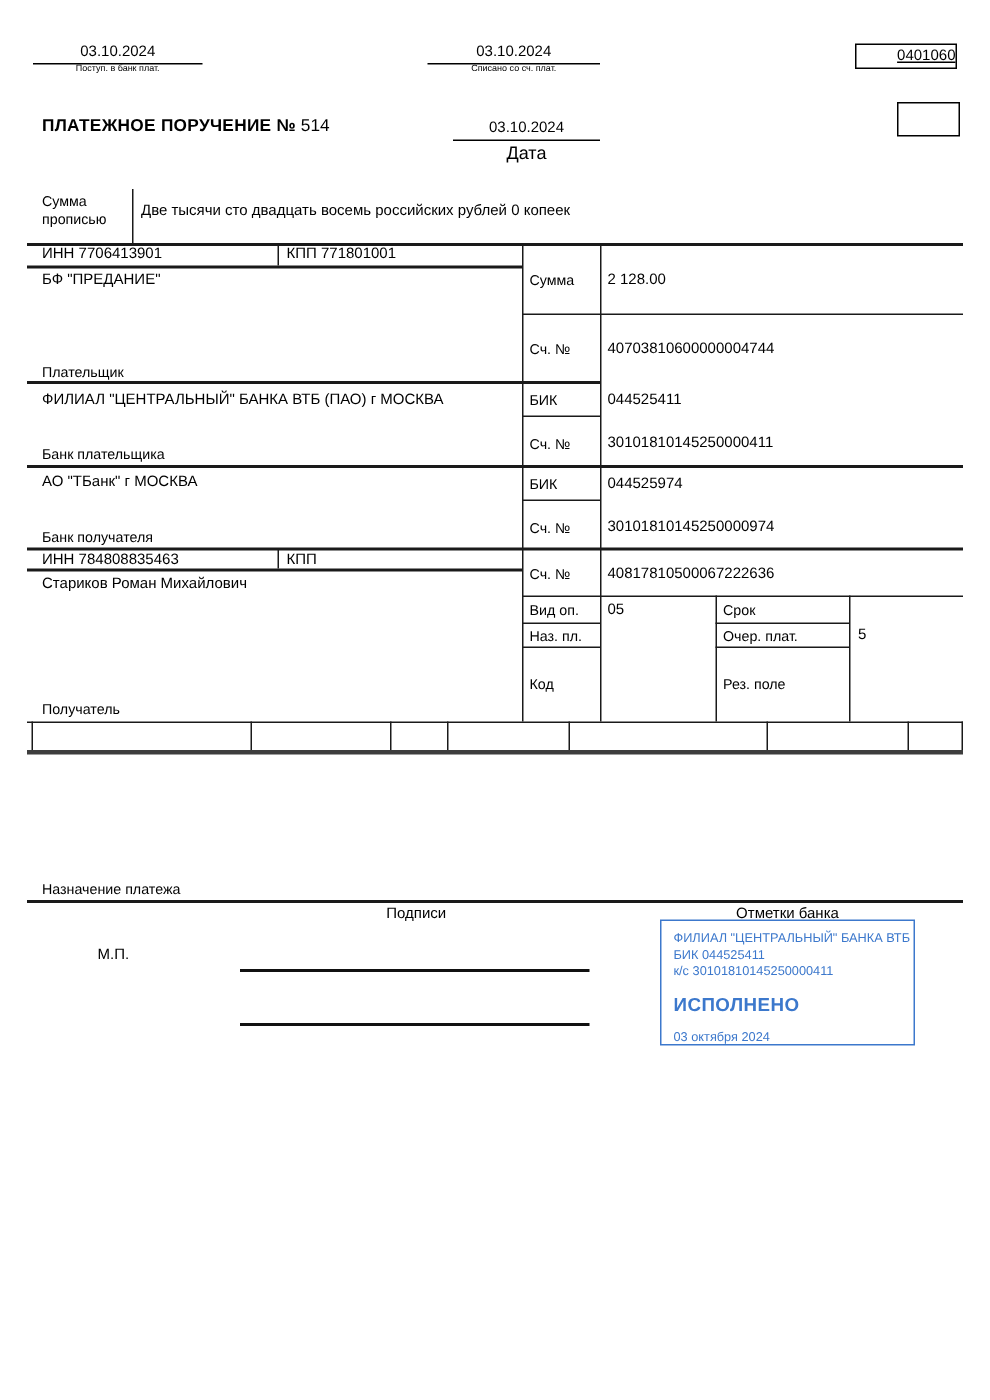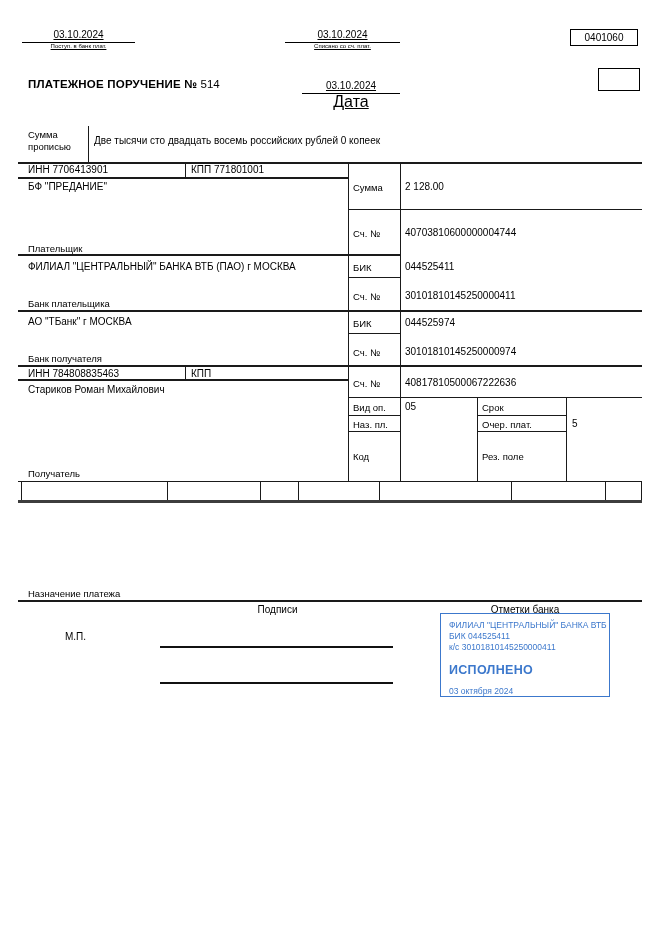--- a/index.html
+++ b/index.html
@@ -9,27 +9,27 @@
     overflow:hidden;
   }
   .abs { position:absolute; }
   .hl { position:absolute; background:#1a1a1a; height:1px; }
   .hl.thick { height:2px; }
   .hl.grey { background:#3d3d3d; height:2.5px; }
   .vl { position:absolute; background:#1a1a1a; width:1px; }
   .val { font-size:10px; line-height:12px; white-space:nowrap; }
   .lbl { font-size:9.5px; line-height:11px; white-space:nowrap; }
   .caption { font-size:6px; line-height:7px; text-align:center; white-space:nowrap; }
-  .datefield { text-align:center;text-decoration:underline; }
+  .datefield { text-align:center; }
   .datefield .dv { font-size:10px; line-height:13px; border-bottom:1.5px solid #000; padding-bottom:1px; }
-  .datefield .dl { font-size:16px; line-height:12px; margin-top:2px; }
+  .datefield .dl { font-size:12px; line-height:12px; margin-top:2px; }
   .title { font-size:11.5px; white-space:nowrap; }
   .title b { letter-spacing:0.2px; }
   .codebox {
-    border:1.5px solid #000; text-align:center; font-size:10px;
+    border:1.5px solid #000; text-align:right; font-size:10px;text-decoration:underline;
   }
   .stamp {
     border:1.5px solid #3c78cc; color:#3c78cc; padding:6px 8px; box-sizing:border-box;
   }
   .stamp .s-line { font-size:8.5px; line-height:11px; white-space:nowrap; }
   .stamp .s-status { font-size:12.5px; font-weight:bold; margin-top:10px; letter-spacing:0.3px; }
   .stamp .s-date { font-size:8.5px; margin-top:9px; }
   .center { text-align:center; }
 </style>
 </head>

